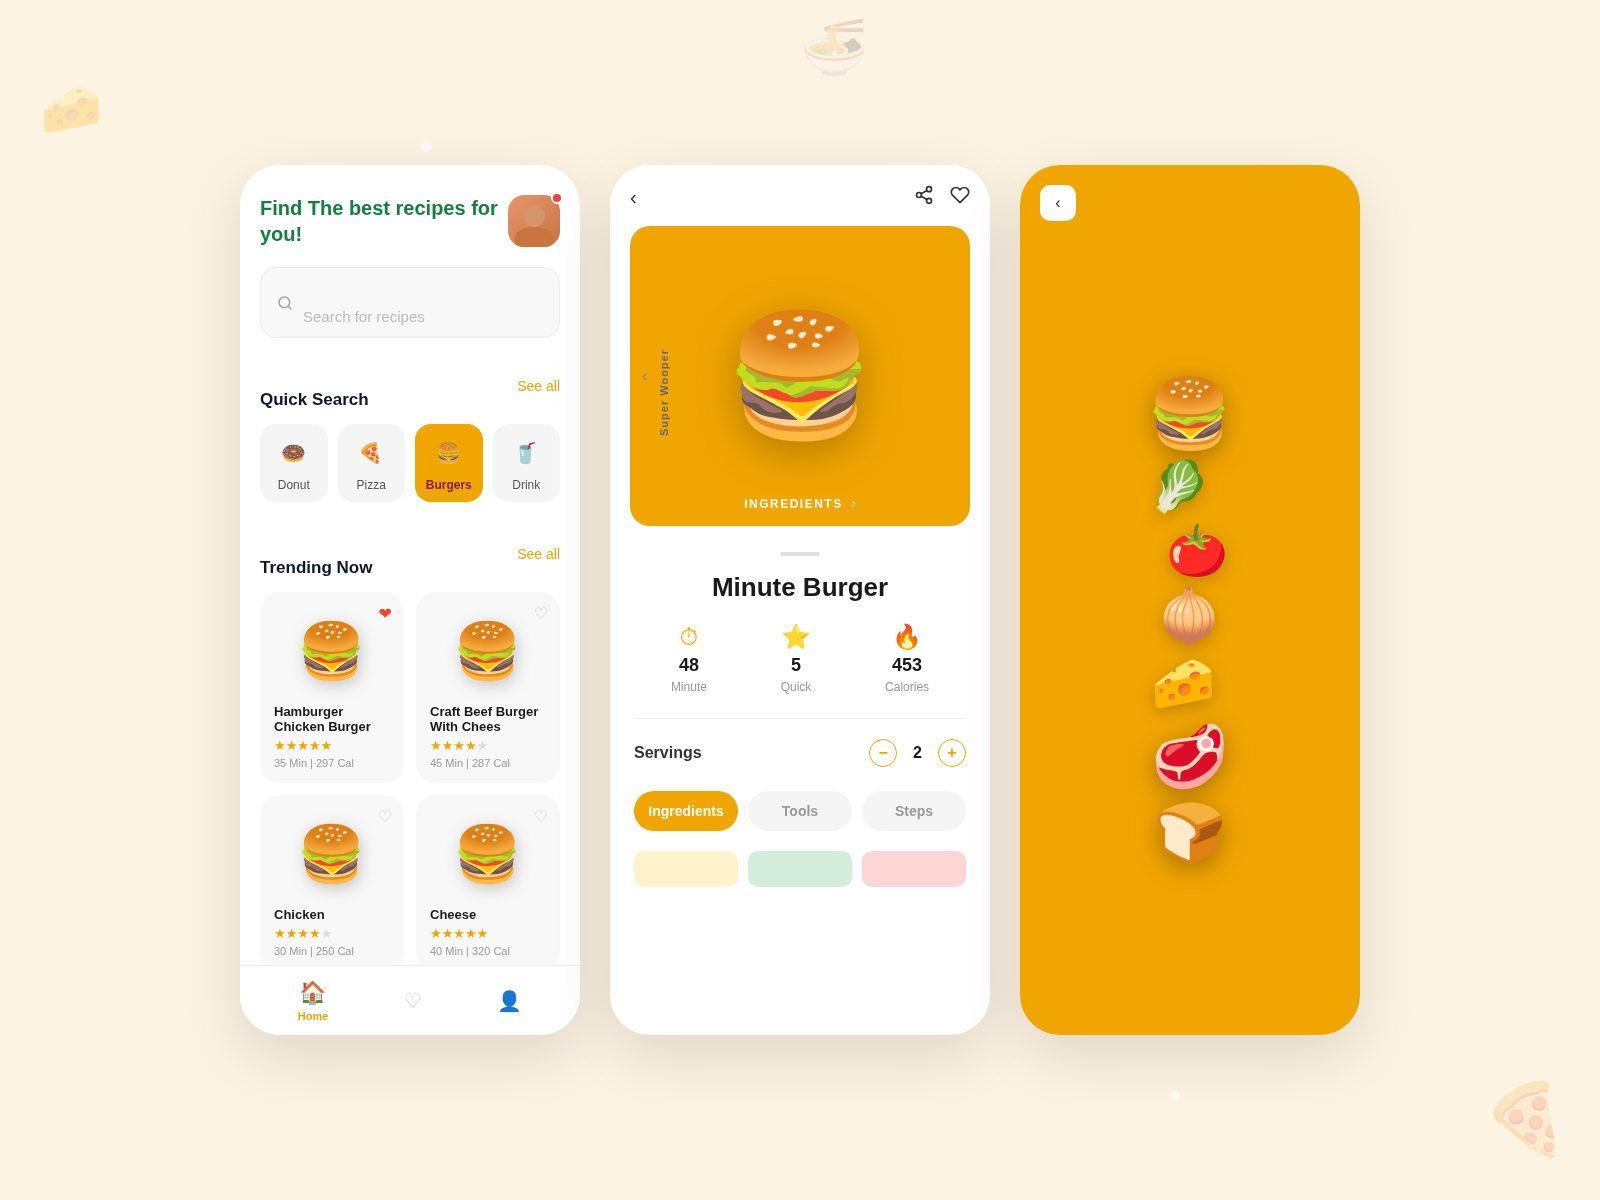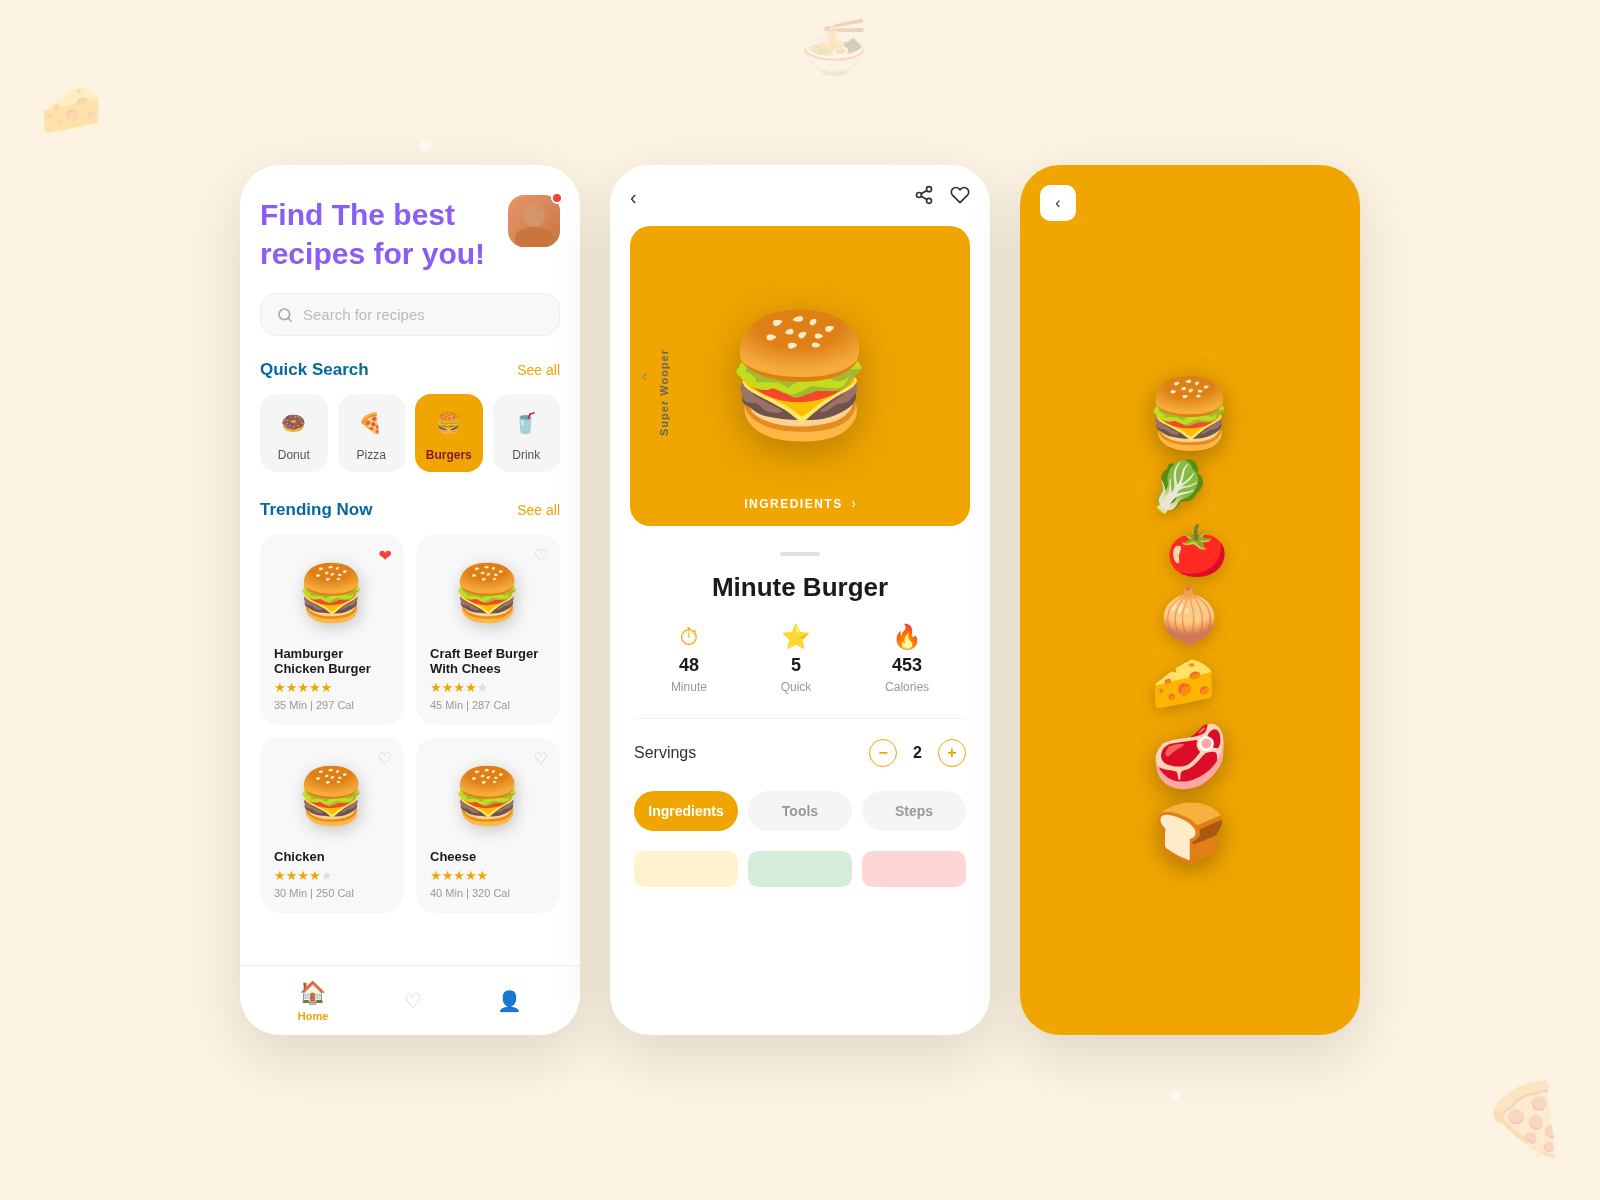--- a/index.html
+++ b/index.html
@@ -45,23 +45,23 @@
     }
 
     .screen-1-header {
       display: flex;
       justify-content: space-between;
       align-items: flex-start;
       margin-bottom: 20px;
     }
 
     .screen-1-title {
-      font-size: 30px;
+      font-size: 20px;
       font-weight: 800;
-      color: #8b5cf6;
+      color: #15803d;
       line-height: 1.3;
     }
 
     .avatar-container {
       position: relative;
     }
 
     .avatar-img {
       width: 52px;
       height: 52px;
@@ -118,33 +118,35 @@
     }
 
     .search-icon-svg {
       color: #aaa;
       flex-shrink: 0;
     }
 
     .search-placeholder {
       color: #bbb;
       font-size: 15px;
+      margin-top: 28px;
     }
 
     .section-header {
       display: flex;
       justify-content: space-between;
       align-items: center;
       margin-bottom: 14px;
     }
 
     .section-title {
       font-size: 17px;
       font-weight: 700;
-      color: #0369a1;
+      color: #0f172a;
+      margin-top: 28px;
     }
 
     .see-all {
       font-size: 14px;
       color: #f0a500;
       cursor: pointer;
       font-weight: 500;
     }
 
     .quick-search-grid {
@@ -388,21 +390,21 @@
 
     .s2-servings {
       display: flex;
       align-items: center;
       justify-content: space-between;
       margin-bottom: 24px;
     }
 
     .s2-servings-label {
       font-size: 16px;
-      font-weight: 400;
+      font-weight: 700;
       color: #333;
     }
 
     .s2-servings-control {
       display: flex;
       align-items: center;
       gap: 16px;
     }
 
     .s2-btn-circle {

